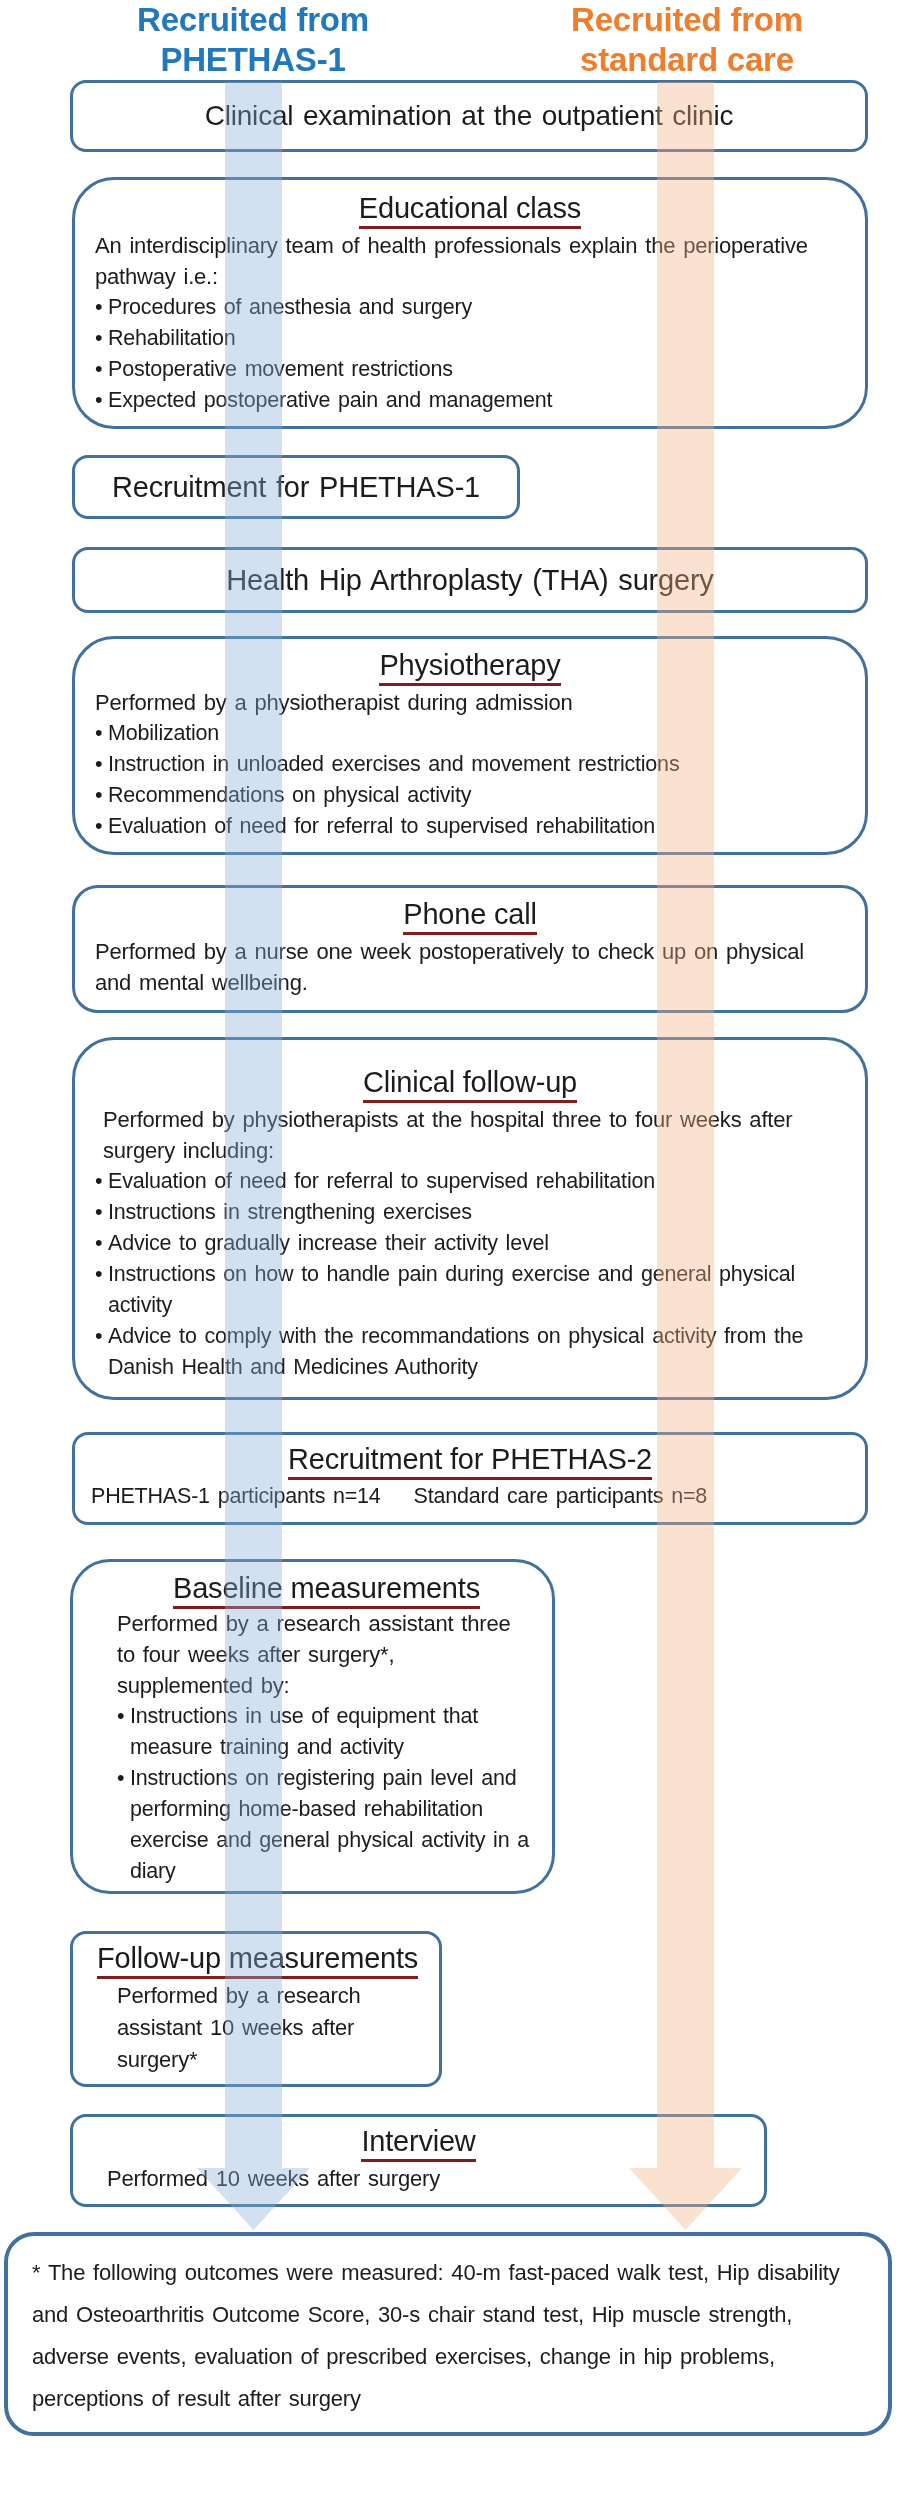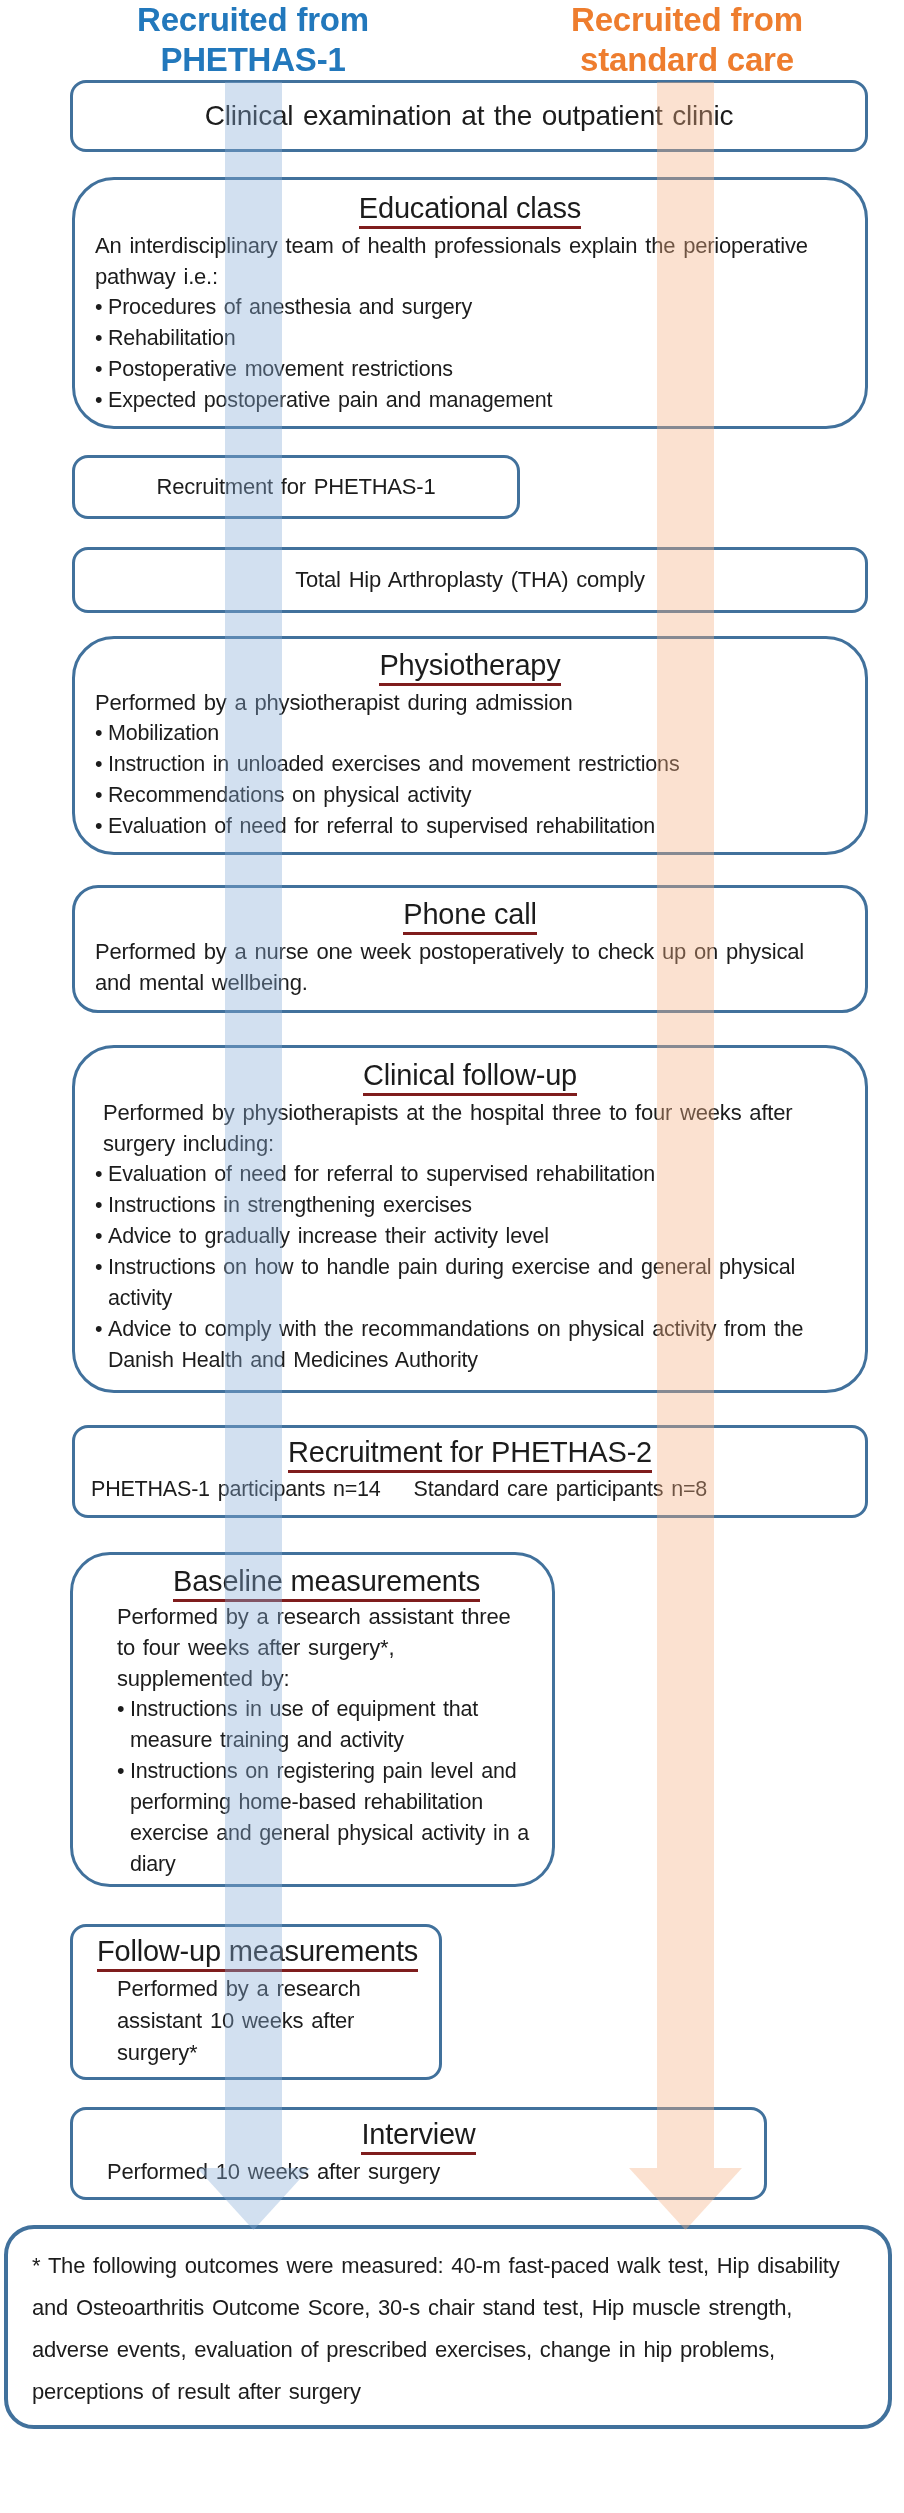--- a/index.html
+++ b/index.html
@@ -25,33 +25,33 @@
   .hdr{position:absolute;top:0;width:460px;text-align:center;
        font-weight:bold;font-size:33px;line-height:40px;}
   .hdr-blue{left:23px;color:#2278BC;}
   .hdr-orange{left:457px;color:#EE7D2E;}
   
   .box{box-sizing:border-box;margin-left:72px;width:796px;background:#ffffff;
        border:3px solid #41719C;border-radius:16px;padding:8px 20px 10px;}
   .round-lg{border-radius:42px;}
   .title{text-align:center;font-size:29px;line-height:36px;margin-bottom:4px;font-weight:400;}
   .u{border-bottom:3px solid #7f1d1d;padding-bottom:2px;}
-  .big-label{font-size:22px;line-height:42px;text-align:center;word-spacing:2px;}
+  .big-label{font-size:29px;line-height:42px;text-align:center;word-spacing:2px;}
   .body-text{font-size:22px;line-height:31px;word-spacing:2px;}
   .bullet{font-size:21.5px;line-height:31px;word-spacing:2px;padding-left:13px;position:relative;}
   .bullet::before{content:"\2022";position:absolute;left:0;}
   
   .box-clinical{margin-top:0;margin-left:70px;width:798px;padding:12px 20px;}
   .box-clinical .big-label{font-size:28px;line-height:42px;}
   .box-edu{margin-top:25px;padding:10px 20px 10px;}
   .box-rec1{margin-top:26px;width:448px;padding:8px 14px;}
   .box-tha{margin-top:28px;padding:9px 20px;}
   .box-physio{margin-top:23px;padding:8px 20px 10px;}
   .box-phone{margin-top:30px;border-radius:26px;padding:8px 20px 12px;}
-  .box-clinfu{margin-top:32px;padding:9px 20px 14px;}
+  .box-clinfu{margin-top:24px;padding:24px 20px 14px;}
   .box-clinfu .body-text,.box-clinfu .bullet{padding-left:13px;}
   .box-clinfu .body-text{padding-left:8px;}
   .box-rec2{margin-top:32px;padding:6px 12px 10px;}
   .stats-row{display:flex;column-gap:52px;font-size:21.5px;line-height:31px;word-spacing:2px;padding-left:4px;gap:33px;}
   .box-baseline{margin-top:34px;margin-left:70px;width:485px;border-radius:40px;
                 padding:8px 16px 4px 44px;}
   .box-baseline .body-text,.box-baseline .bullet{line-height:31px;}
   .box-baseline .title{margin-bottom:2px;}
   .box-fumeas{margin-top:37px;margin-left:70px;width:372px;border-radius:16px;padding:6px 16px 8px 24px;}
   .box-fumeas .title{text-align:left;}
@@ -94,21 +94,21 @@
     <div class="bullet">Rehabilitation</div>
     <div class="bullet">Postoperative  movement  restrictions</div>
     <div class="bullet">Expected  postoperative  pain and management</div>
   </div>
 
   <div class="box box-rec1">
     <div class="big-label">Recruitment for PHETHAS-1</div>
   </div>
 
   <div class="box box-tha">
-    <div class="big-label">Total Hip Arthroplasty (THA) comply</div>
+    <div class="big-label">Health Hip Arthroplasty (THA) surgery</div>
   </div>
 
   <div class="box box-physio round-lg">
     <div class="title"><span class="u">Physiotherapy</span></div>
     <div class="body-text">Performed  by a physiotherapist  during  admission</div>
     <div class="bullet">Mobilization</div>
     <div class="bullet">Instruction  in unloaded  exercises  and movement  restrictions</div>
     <div class="bullet">Recommendations   on physical  activity</div>
     <div class="bullet">Evaluation  of need for  referral  to supervised  rehabilitation</div>
   </div>

